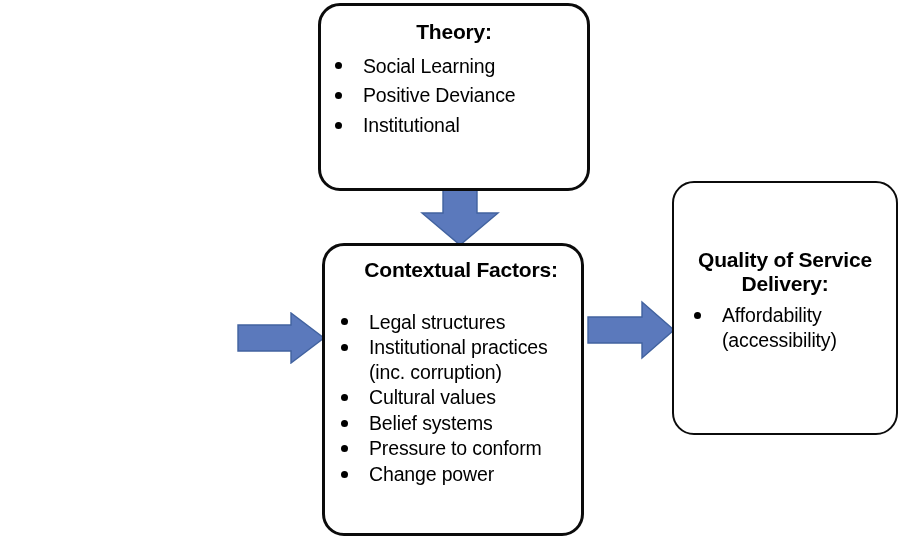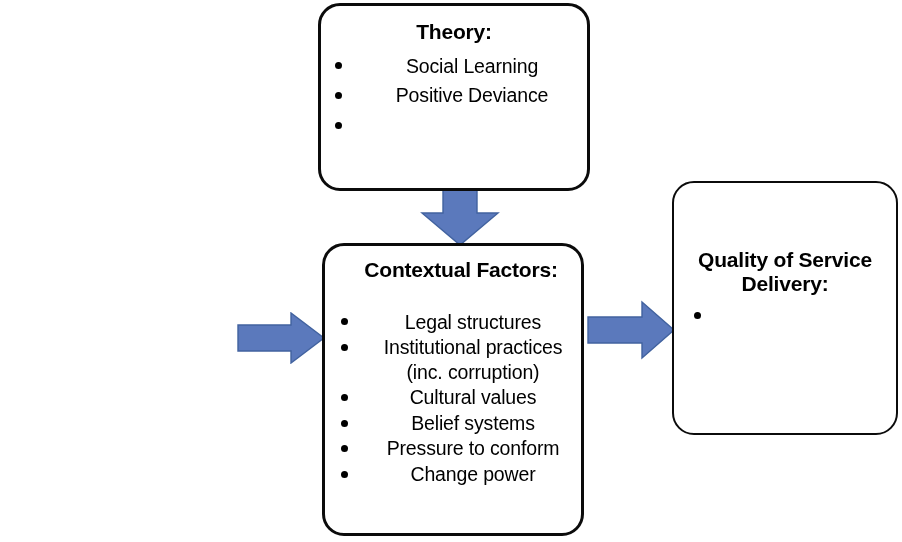--- a/index.html
+++ b/index.html
@@ -39,21 +39,20 @@
     font-size: 21px;
     line-height: 1.12;
     letter-spacing: -0.2px;
     white-space: pre-line;
   }
 
   .node-list {
     list-style: none;
     margin: 0;
     padding: 0;
-    text-align: center;
   }
   .node-list li {
     position: relative;
     font-size: 19.5px;
     line-height: 1.26;
     letter-spacing: -0.15px;
     padding-left: 30px;
     margin: 0 0 1px 0;
   }
   .node-list li .bullet {
@@ -125,37 +124,37 @@
     <svg width="90" height="60" viewBox="0 0 90 60" xmlns="http://www.w3.org/2000/svg">
       <polygon points="2,17 56,17 56,2 88,30 56,58 56,43 2,43" fill="#5b79bc" stroke="#41629f" stroke-width="1.4" stroke-linejoin="miter"></polygon>
     </svg>
   </div>
 
   <div class="node" id="node-theory">
     <div class="node-title">Theory:</div>
     <ul class="node-list">
       <li><span class="bullet"></span><span>Social Learning</span></li>
       <li><span class="bullet"></span><span>Positive Deviance</span></li>
-      <li><span class="bullet"></span></li>
+      <li><span class="bullet"></span><span>Institutional</span></li>
     </ul>
   </div>
 
 
   <div class="node" id="node-contextual">
     <div class="node-title">Contextual Factors:</div>
     <ul class="node-list">
       <li><span class="bullet"></span><span>Legal structures</span></li>
       <li><span class="bullet"></span><span>Institutional practices (inc. corruption)</span></li>
       <li><span class="bullet"></span><span>Cultural values</span></li>
       <li><span class="bullet"></span><span>Belief systems</span></li>
       <li><span class="bullet"></span><span>Pressure to conform</span></li>
       <li><span class="bullet"></span><span>Change power</span></li>
     </ul>
   </div>
 
   <div class="node thin" id="node-quality">
     <div class="node-title">Quality of Service Delivery:</div>
     <ul class="node-list">
-      <li><span class="bullet"></span></li>
+      <li><span class="bullet"></span><span>Affordability (accessibility)</span></li>
     </ul>
   </div>
 
 </div>
 
 </body></html>

